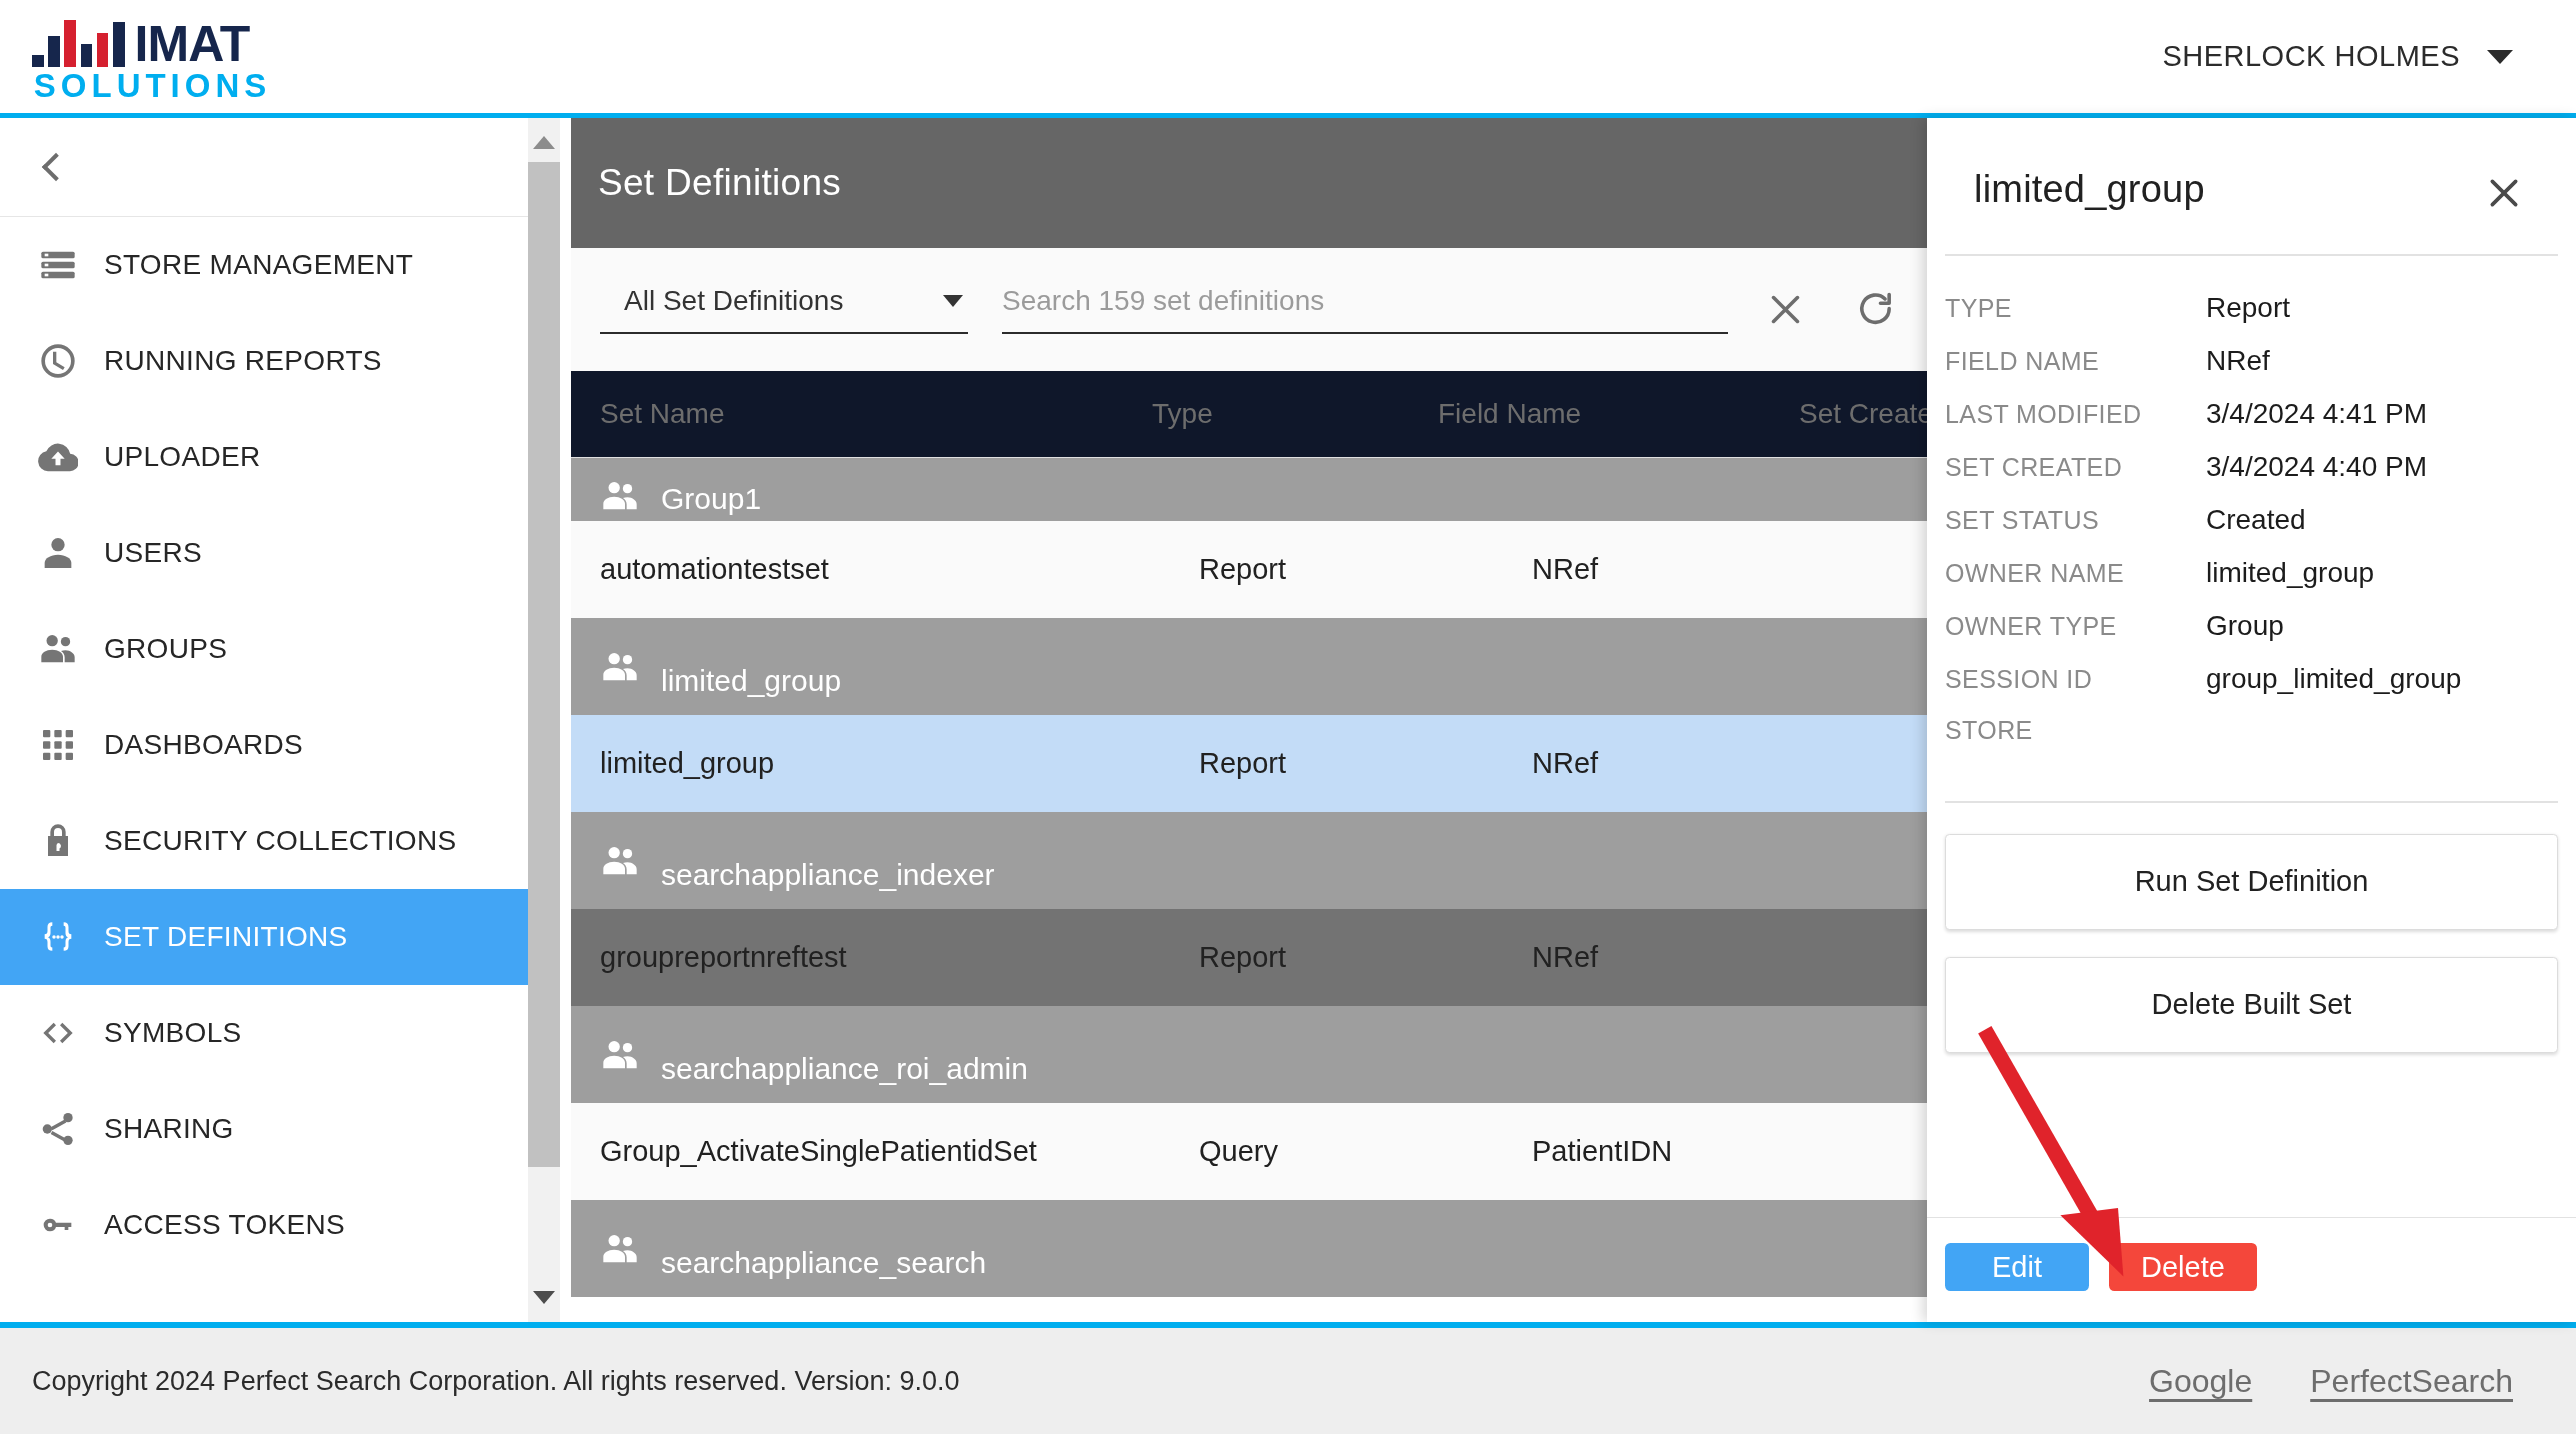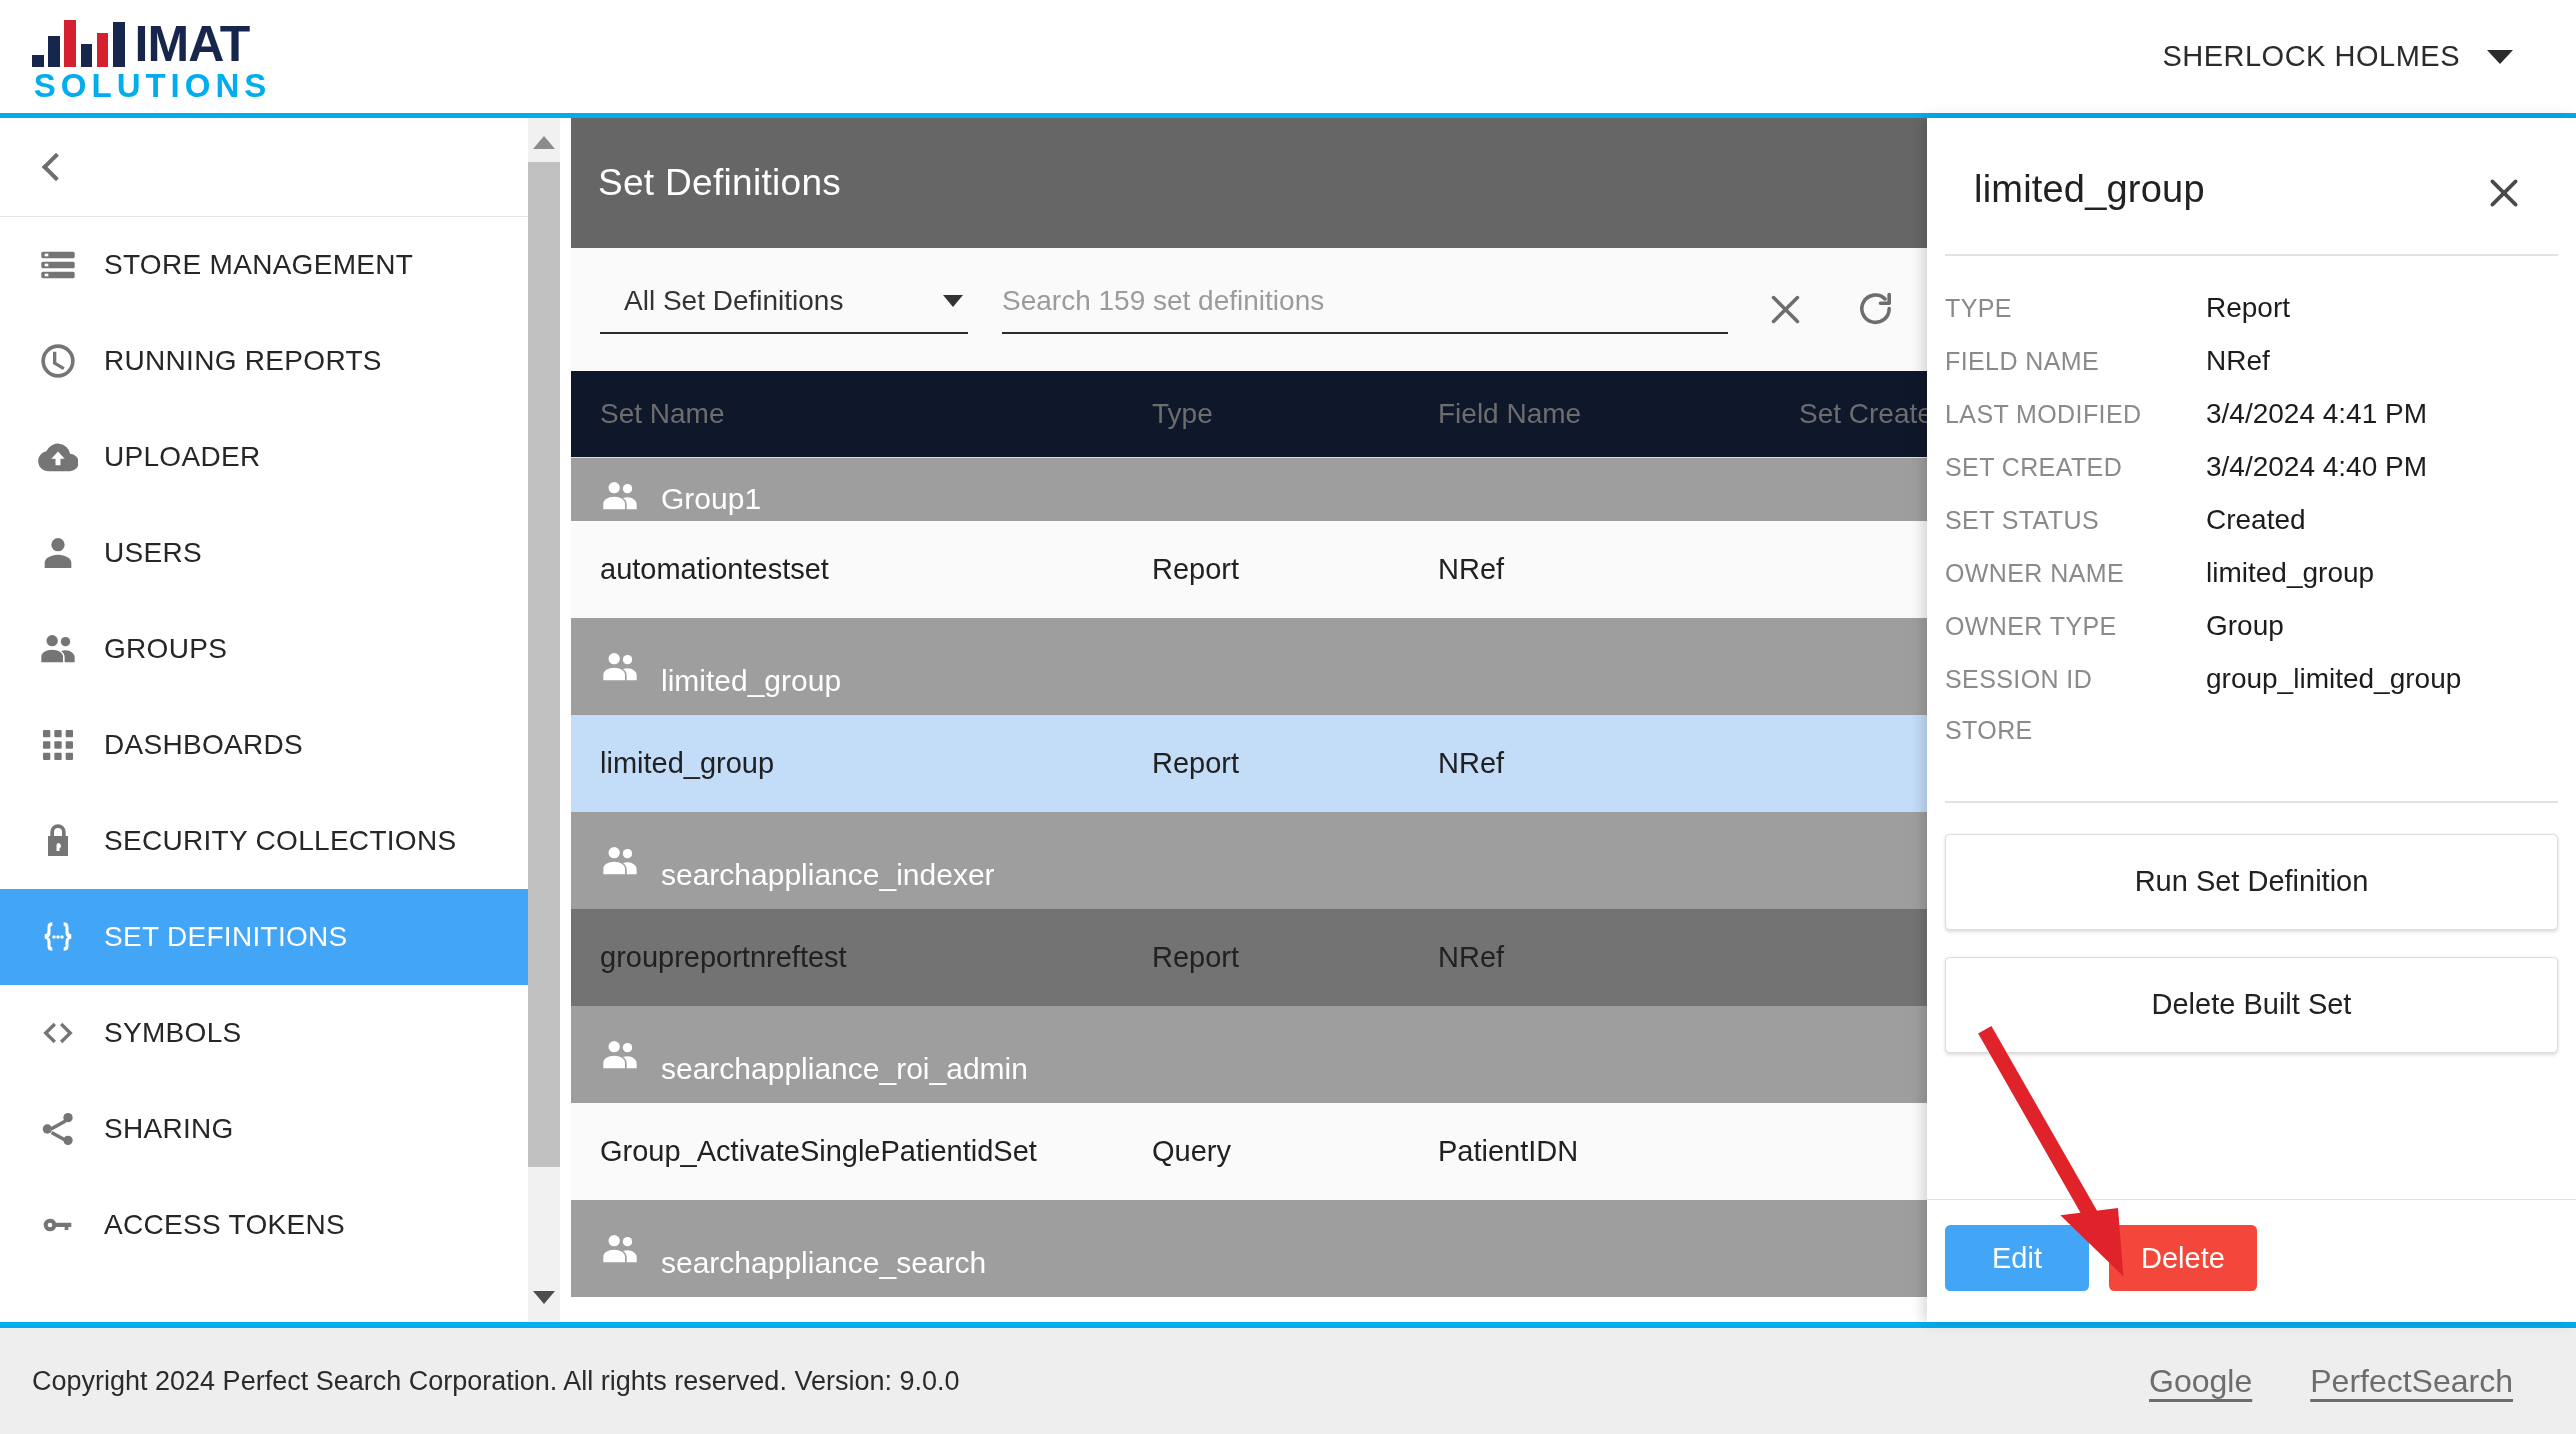--- a/index.html
+++ b/index.html
@@ -142,21 +142,21 @@
   .col-type  { width: 286px; min-width: 286px; }
   .col-field { width: 361px; min-width: 361px; }
   .col-created { width: 324px; min-width: 324px; }
 
   .table-body { flex: 1; overflow: hidden; position: relative; }
   .row {
     height: 97px; display: flex; align-items: center; padding-left: 29px;
     cursor: pointer;
   }
   .row.group { background: #9e9e9e; }
-  .row.data  { background: #fafafa; }
+  .row.data  { background: #fafafa; gap: 47px; }
   .row.data.alt { background: #737373; }
   .row.data.selected { background: #c3dcf7; }
   .row.clipped { height: 63px; align-items: flex-end; padding-bottom: 5.4px; overflow: hidden; }
   .group-icon { width: 45px; min-width: 45px; margin-right: 16px; color: #ffffff; display: flex; align-items: center; }
   .group-icon svg { width: 40px; height: 40px; fill: currentColor; }
   .group-name { font-size: 30px; color: #ffffff; margin-top: 29px; }
   .cell { font-size: 29px; color: #212121; }
 
   
   .detail {
@@ -184,21 +184,21 @@
     justify-content: center; font-size: 29px; color: #212121; margin-bottom: 27px;
     cursor: pointer;
   }
   .detail-spacer { flex: 1; }
   .detail-footer {
     border-top: 1.8px solid #e2e2e2; padding: 25px 18px 31px 18px;
     display: flex; gap: 20px;
   }
   .btn {
     border: none; border-radius: 5.4px; font-size: 29px; color: #ffffff;
-    padding: 0 32px; height: 66px; cursor: pointer;
+    padding: 0 32px; height: 48px; cursor: pointer;
     font-family: "Liberation Sans", sans-serif;
   }
   .btn-edit { background: #42A5F5; min-width: 144px; }
   .btn-delete { background: #F4473B; min-width: 144px; }
 
   
   .annot { position: absolute; left: 1965px; top: 1019px; z-index: 30; pointer-events: none; }
 
   
   .footer {

